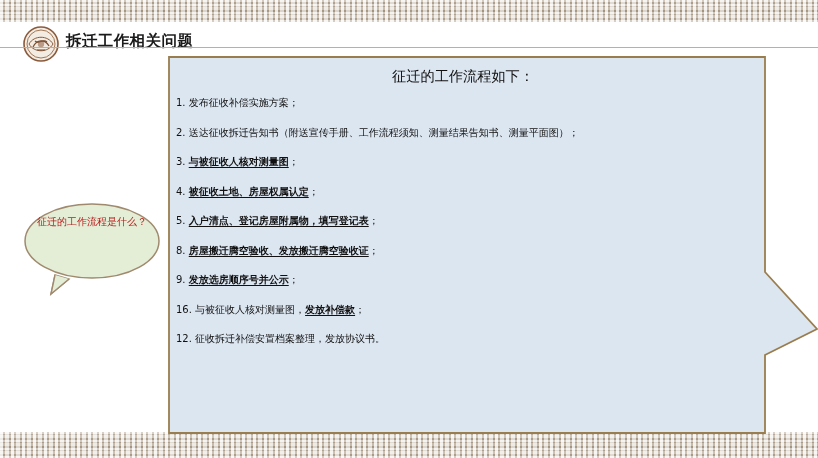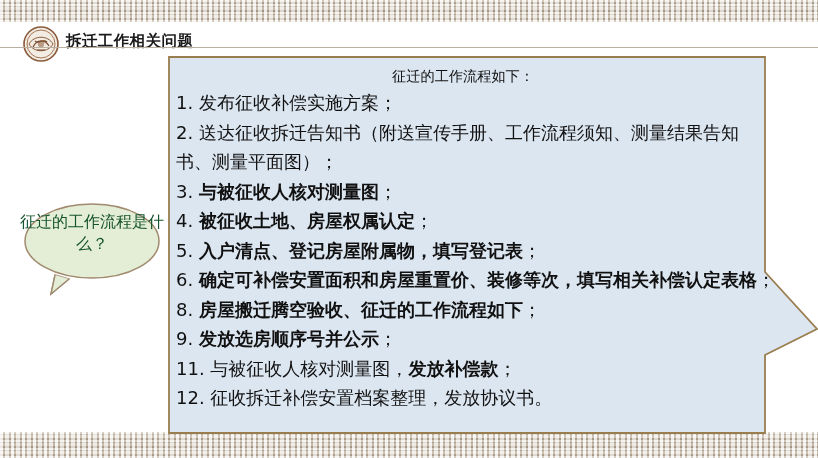--- a/index.html
+++ b/index.html
@@ -84,23 +84,23 @@
     width: 150px;
     height: 105px;
     z-index: 4;
   }
   .bubble-text {
     position: absolute;
     left: 0;
     top: 15px;
     width: 150px;
     text-align: center;
-    font-size: 16px;
+    font-size: 10px;
     line-height: 22px;
-    color: #14532d;
+    color: #b91c1c;
     font-family: Liberation Sans, sans-serif;
   }
 
   
   .callout {
     position: absolute;
     left: 168px;
     top: 56px;
     width: 650px;
     height: 378px;
@@ -129,33 +129,34 @@
     color: #111111;
     margin: 4px 0 0 0;
     padding-right: 14px;
   }
   .flow-list {
     list-style: none;
     margin: 0;
     padding: 0;
   }
   .flow-item {
-    font-size: 18px;
+    font-size: 10px;
     line-height: 29.5px;
     color: #111111;
     white-space: nowrap;
   }
   .flow-item.wrap {
     white-space: normal;
   }
   .flow-num {
     display: inline;
   }
   .em {
     font-weight: bold;
+    text-decoration: underline;
     text-underline-offset: 2px;
   }
 </style>
 </head>
 <body>
 
 <div class="texture-strip top"></div>
 
 <div class="header">
   <span class="seal-icon">
@@ -188,22 +189,21 @@
   </svg>
 
   <div class="callout-content">
     <div class="flow-title">征迁的工作流程如下：</div>
     <ol class="flow-list" id="flow-list">
         <li class="flow-item"><span class="flow-num">1.</span><span> 发布征收补偿实施方案；</span></li>
         <li class="flow-item wrap"><span class="flow-num">2.</span><span> 送达征收拆迁告知书（附送宣传手册、工作流程须知、测量结果告知书、测量平面图）；</span></li>
         <li class="flow-item"><span class="flow-num">3.</span><span> </span><span class="em">与被征收人核对测量图</span><span>；</span></li>
         <li class="flow-item"><span class="flow-num">4.</span><span> </span><span class="em">被征收土地、房屋权属认定</span><span>；</span></li>
         <li class="flow-item"><span class="flow-num">5.</span><span> </span><span class="em">入户清点、登记房屋附属物，填写登记表</span><span>；</span></li>
-        <li class="flow-item"><span class="flow-num">6.</span><span> </span><span class="em">确定可补偿安置面积和房屋重置价、装修等次，填写相关补偿认定表格</span><span>；</span></li>
-        <li class="flow-item"><span class="flow-num">8.</span><span> </span><span class="em">房屋搬迁腾空验收、征迁的工作流程如下</span><span>；</span></li>
+        <li class="flow-item"><span class="flow-num">8.</span><span> </span><span class="em">房屋搬迁腾空验收、发放搬迁腾空验收证</span><span>；</span></li>
         <li class="flow-item"><span class="flow-num">9.</span><span> </span><span class="em">发放选房顺序号并公示</span><span>；</span></li>
-        <li class="flow-item"><span class="flow-num">11.</span><span> 与被征收人核对测量图，</span><span class="em">发放补偿款</span><span>；</span></li>
+        <li class="flow-item"><span class="flow-num">16.</span><span> 与被征收人核对测量图，</span><span class="em">发放补偿款</span><span>；</span></li>
         <li class="flow-item"><span class="flow-num">12.</span><span> 征收拆迁补偿安置档案整理，发放协议书。</span></li>
       </ol>
   </div>
 </div>
 
 <div class="texture-strip bottom"></div>
 
 </body></html>

